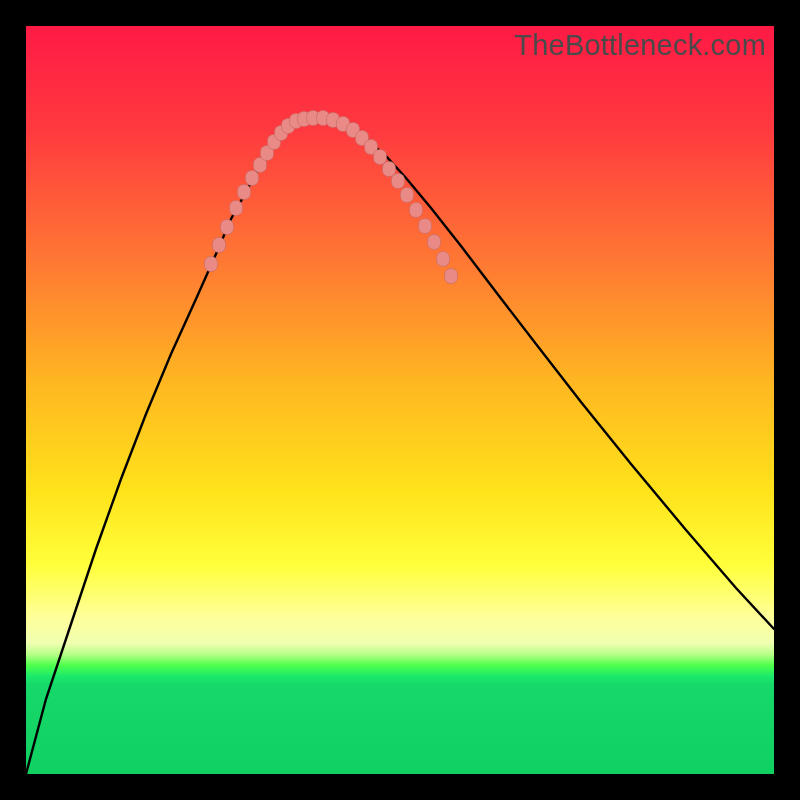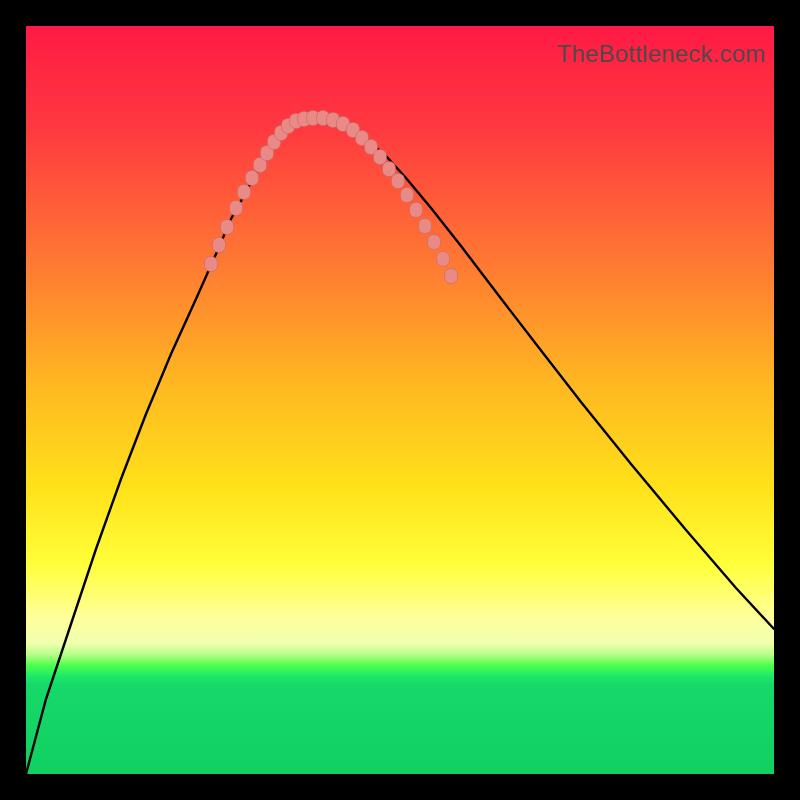--- a/index.html
+++ b/index.html
@@ -38,24 +38,24 @@
         #f0ffb0 82.5%,
         #b8ff88 84%,
         #4cff4c 85.5%,
         #1ae86a 87%,
         #17d96a 88%,
         #0fd060 100%
       );
   }
   .watermark {
     position: absolute;
-    top: 14px;
+    top: 3px;
     right: 8px;
     color: #4a4a4a;
-    font-size: 24px;
+    font-size: 29px;
     font-weight: 500;
     letter-spacing: 0.2px;
     user-select: none;
   }
   svg.curve {
     position: absolute;
     left: 0;
     top: 0;
     width: 748px;
     height: 748px;

